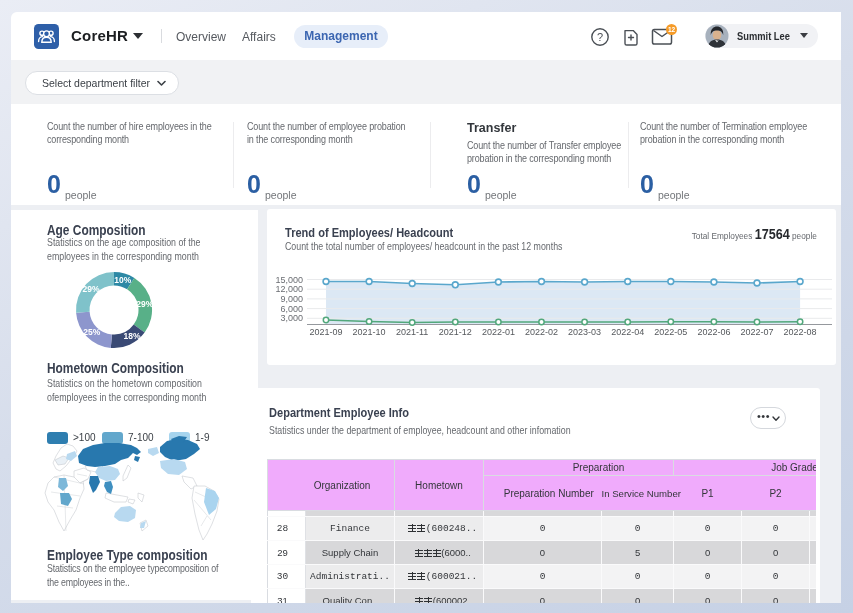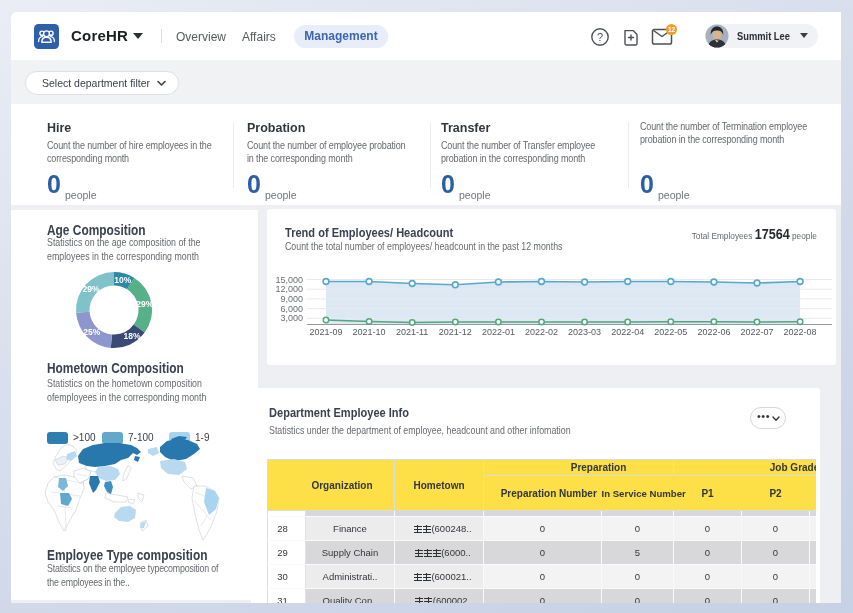--- a/index.html
+++ b/index.html
@@ -40,33 +40,33 @@
   #card-trend { left:256px; top:197px; width:569px; height:156px; }
   #card-table { left:240px; top:365px; width:569px; height:276px;margin-top:11px; }
   .ctitle { font-size:14px; font-weight:bold; color:#3a4150; transform:scaleX(0.85); transform-origin:left top; white-space:nowrap; }
   .csub { font-size:10.5px; color:#66696e; line-height:13.5px; white-space:nowrap; transform:scaleX(0.84); transform-origin:left top; }
 
   
   #tblwrap { position:absolute; left:16px; top:71px; width:549px; height:155px; overflow:hidden; }
   table { border-collapse:collapse; table-layout:fixed; font-size:10px; color:#33363a; }
   tbody { font-size:9.5px; }
   td, th { border:1px solid #d9dce1; font-weight:normal; padding:0; text-align:center; overflow:hidden; white-space:nowrap; }
-  thead td { background:#fde047;font-weight:bold; }
+  thead td { background:#f0abfc; }
   .cjk { display:inline-block; width:8px; height:8.5px; margin:0 0.5px -1px 0.5px;
     background:
       linear-gradient(#2e3134,#2e3134) 50% 0/1.3px 100%,
       linear-gradient(#2e3134,#2e3134) 0 1px/100% 1.2px,
       linear-gradient(#2e3134,#2e3134) 0 4px/100% 1.2px,
       linear-gradient(#2e3134,#2e3134) 0 7.5px/100% 1.2px;
     background-repeat:no-repeat; }
 
   tr.h2 td { border-left:none; border-right:none; overflow:visible; }
   tbody td { border:1px solid #fafafb; }
   tbody td.num { background:#fff; border-right:1px solid #dfe1e5; border-left:1px solid #d9dce1; padding-right:8px; }
-  tr.lite td { background:#ececed; }
+  tr.lite td { background:#ececed;font-family:Liberation Mono, monospace; }
   tr.lite td.v { background:#f3f3f4; }
   tr.dark td { background:#d8d8da; }
   tr.lite td.num, tr.dark td.num { background:#fff; }
   td.mg { text-align:center; padding-left:7px; }
 </style>
 </head>
 <body>
 <div id="app">
 
   <div id="nav">
@@ -124,32 +124,30 @@
   <div id="filterband">
     <div id="filterpill">Select department filter
       <svg style="position:absolute; right:12px; top:8px;" width="9" height="7" viewBox="0 0 9 7">
           <path d="M1 1.5 L4.5 5 L8 1.5" fill="none" stroke="#3c4147" stroke-width="1.6" stroke-linecap="round" stroke-linejoin="round"></path>
         </svg>
     </div>
   </div>
 
   <div id="stats">
     <div class="stat" style="left:36px;">
-      <h3>Hire</h3>
       <p>Count the number of hire employees in the<br>corresponding month</p>
       <div class="statnum">0</div>
         <div class="statppl" style="left:18px;">people</div>
     </div>
     <div class="stat" style="left:236px;">
-      <h3>Probation</h3>
       <p>Count the number of employee probation<br>in the corresponding month</p>
       <div class="statnum">0</div>
         <div class="statppl" style="left:18px;">people</div>
     </div>
-    <div class="stat" style="left:430px;">
+    <div class="stat" style="left:456px;">
       <h3>Transfer</h3>
       <p>Count the number of Transfer employee<br>probation in the corresponding month</p>
       <div class="statnum">0</div>
         <div class="statppl" style="left:18px;">people</div>
     </div>
     <div class="stat" style="left:629px;">
       <p>Count the number of Termination employee<br>probation in the corresponding month</p>
       <div class="statnum">0</div>
         <div class="statppl" style="left:18px;">people</div>
     </div>

